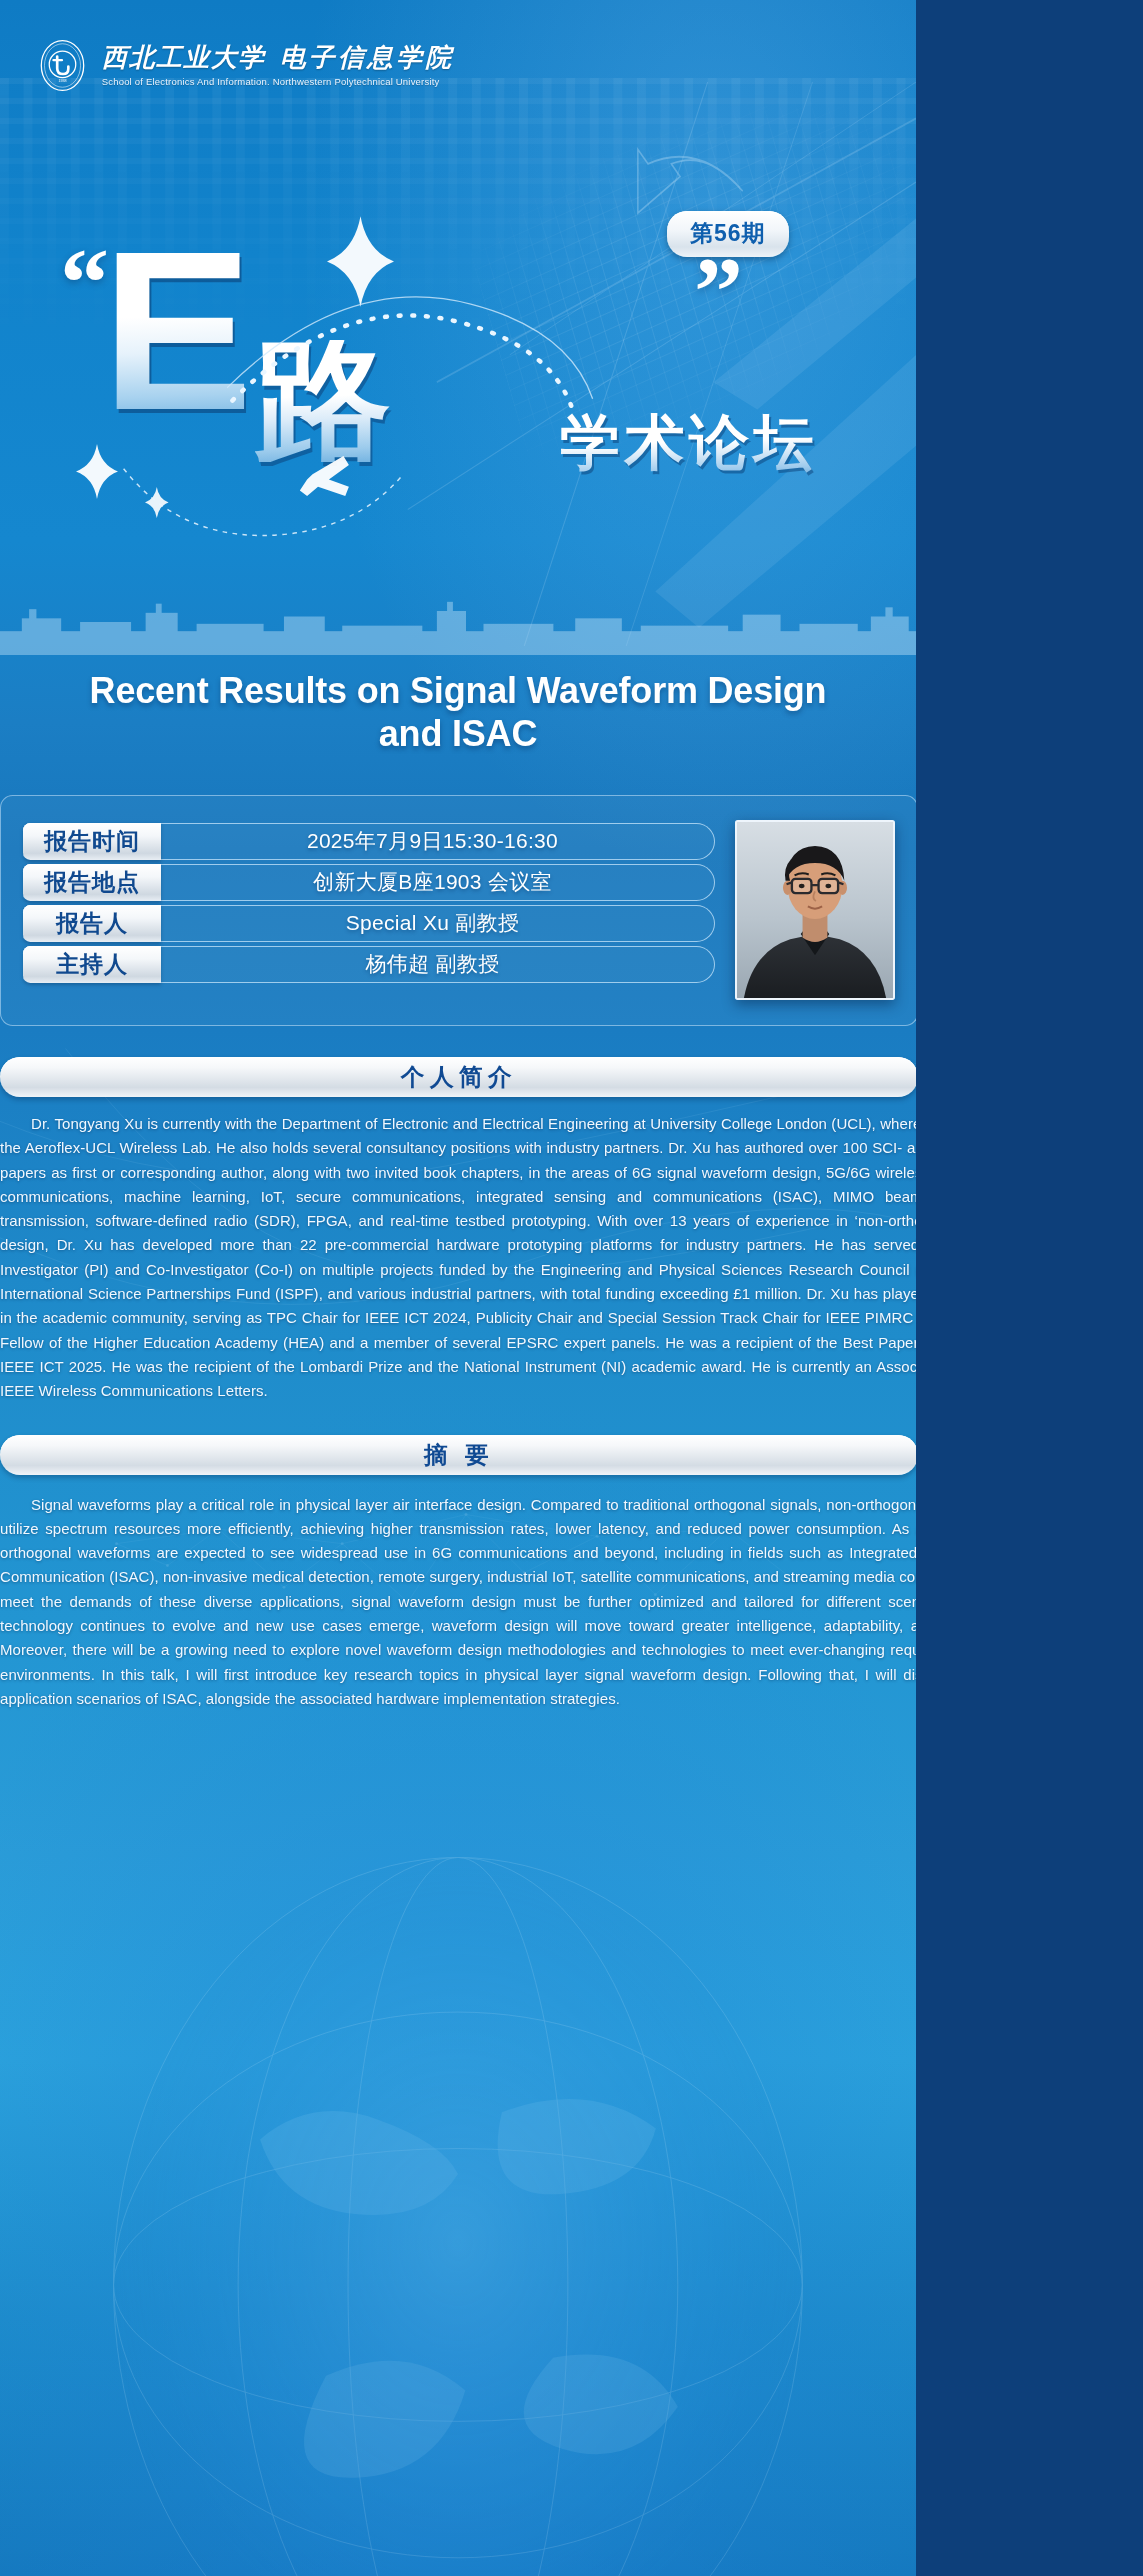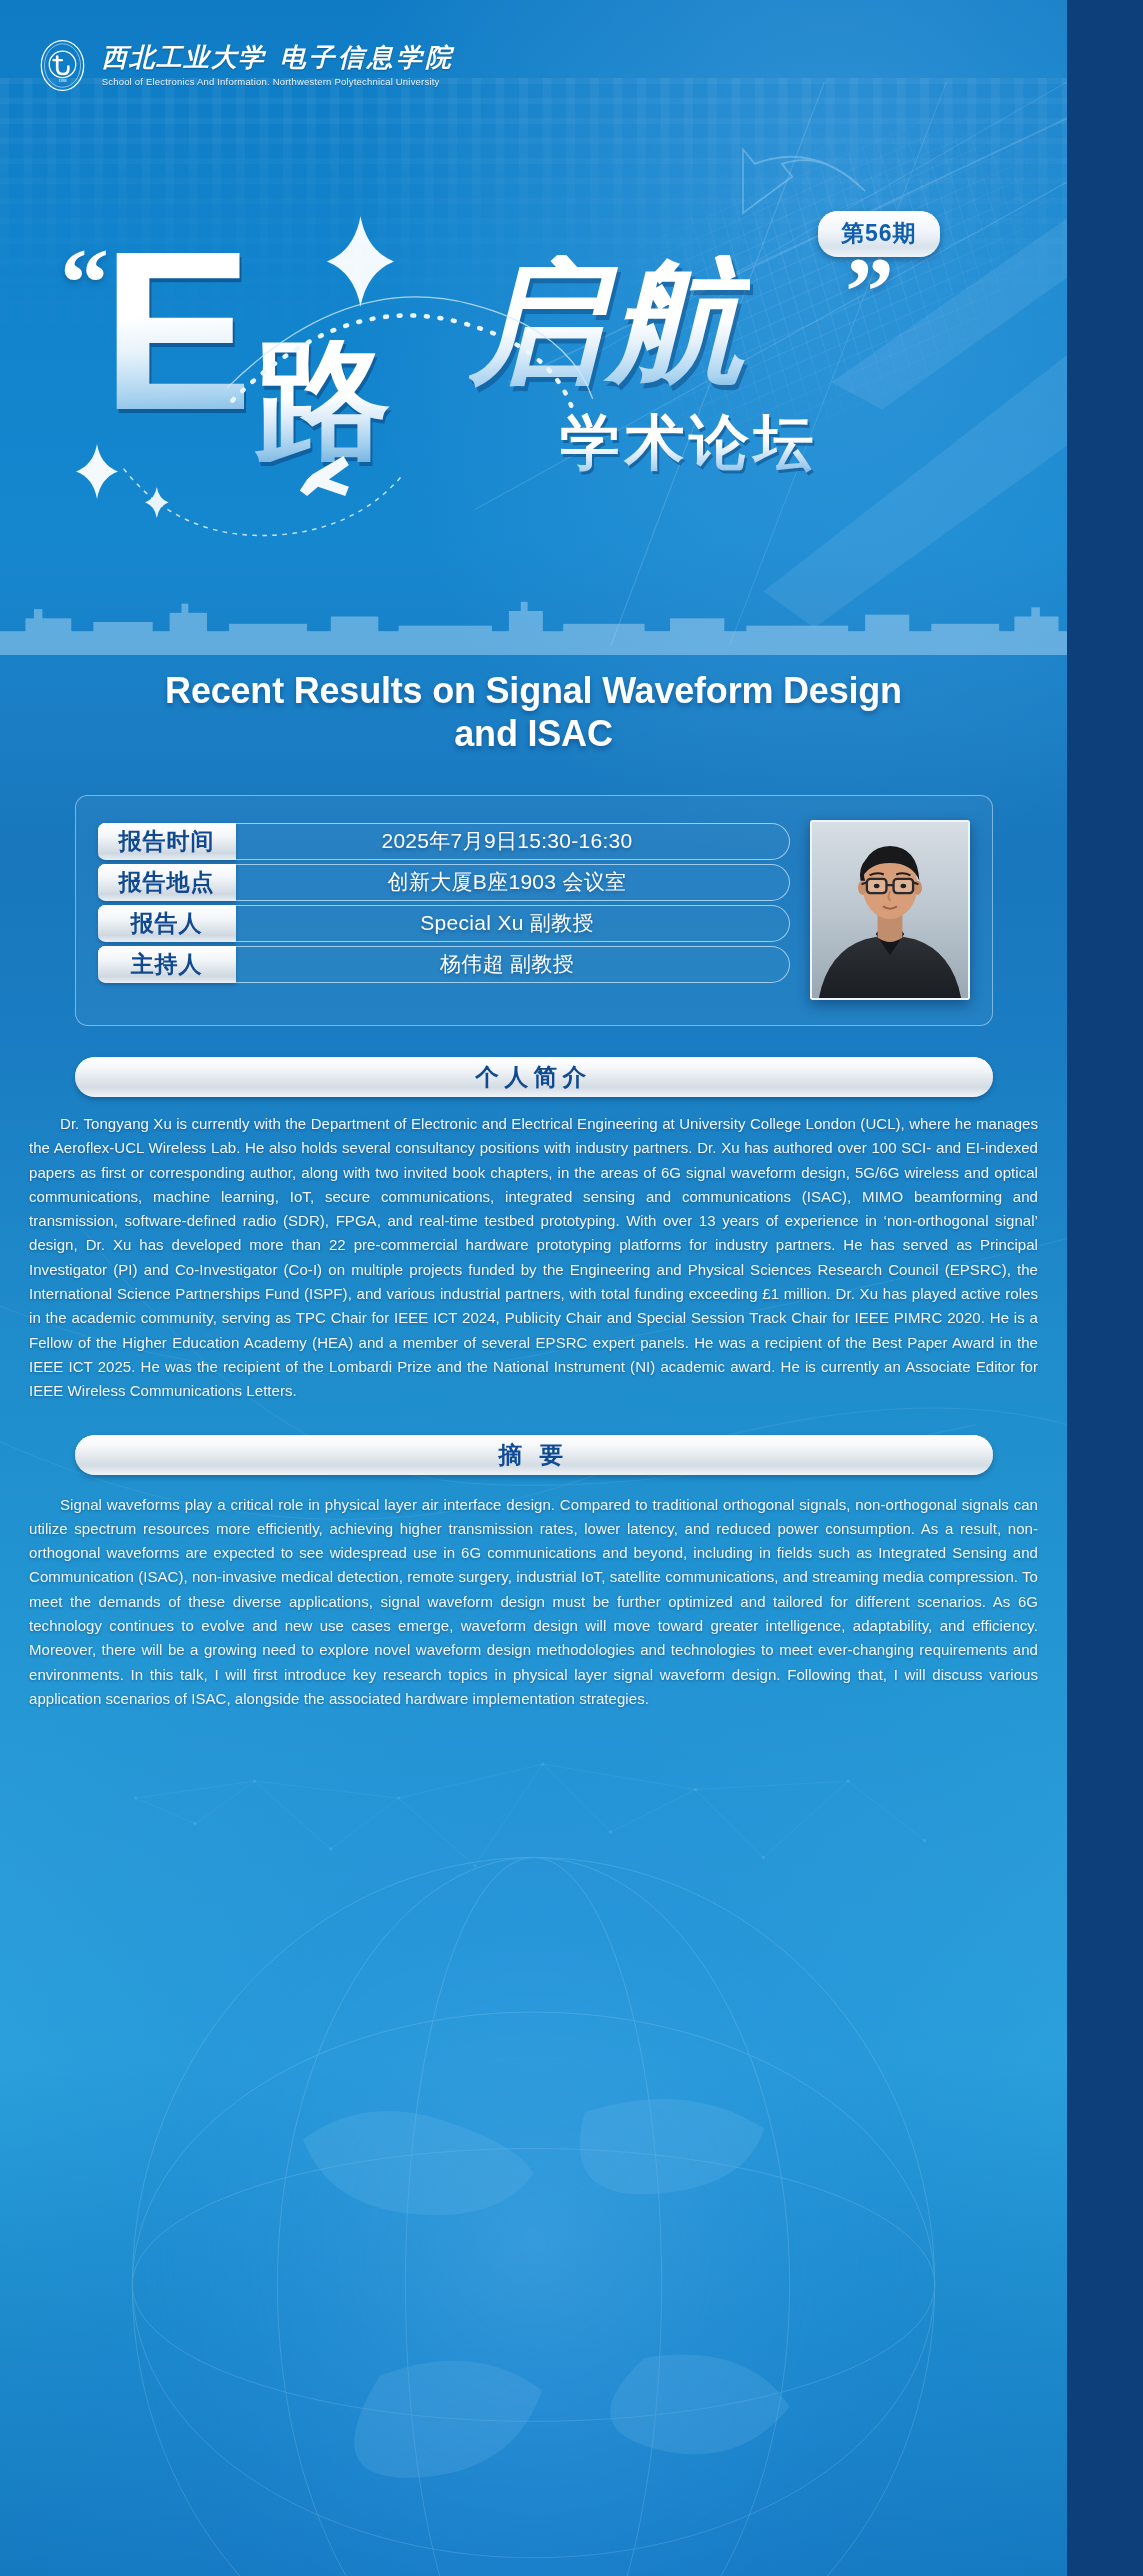--- a/index.html
+++ b/index.html
@@ -5,21 +5,21 @@
   * { margin:0; padding:0; box-sizing:border-box; }
   html,body { background:#0d3f7a; }
   body {
     width:1143px; height:2576px;
     font-family:"Liberation Sans","DejaVu Sans",sans-serif;
     overflow:hidden; position:relative;
   }
 
   
   .poster {
-    position:relative; width:1067px; height:2576px;
+    position:relative; width:916px; height:2576px;
     background:
       radial-gradient(ellipse 70% 40% at 78% 8%, rgba(120,190,245,.30), rgba(120,190,245,0) 65%),
       radial-gradient(ellipse 90% 55% at 50% 92%, rgba(30,130,215,.55), rgba(30,130,215,0) 70%),
       linear-gradient(180deg,
         #0f7bc4 0%,
         #1183cc 10%,
         #1587cf 21%,
         #1b7ec4 28%,
         #1877bd 33%,
         #1a7cc2 40%,
@@ -324,21 +324,20 @@
   <div class="hero">
 
     <div class="badge">第56期</div>
 
     <div class="quote-open">“</div>
     <div class="quote-close">”</div>
 
     <div class="hero-title">
       <div class="big-e">E</div>
       <div class="ch-lu">路</div>
-      <div class="ch-qihang">启航</div>
       <div class="ch-forum">学术论坛</div>
     </div>
 
     <div class="spark" style="left:327px; top:125px;">
       <svg width="67" height="91" viewBox="0 0 74 100">
           <path d="M37 0 q7 38 37 50 q-30 12 -37 50 q-7 -38 -37 -50 q30 -12 37 -50z" fill="#fff" opacity=".95"></path>
         </svg>
     </div>
     <div class="spark" style="left:76px; top:353px;">
       <svg width="42" height="55" viewBox="0 0 46 60">

